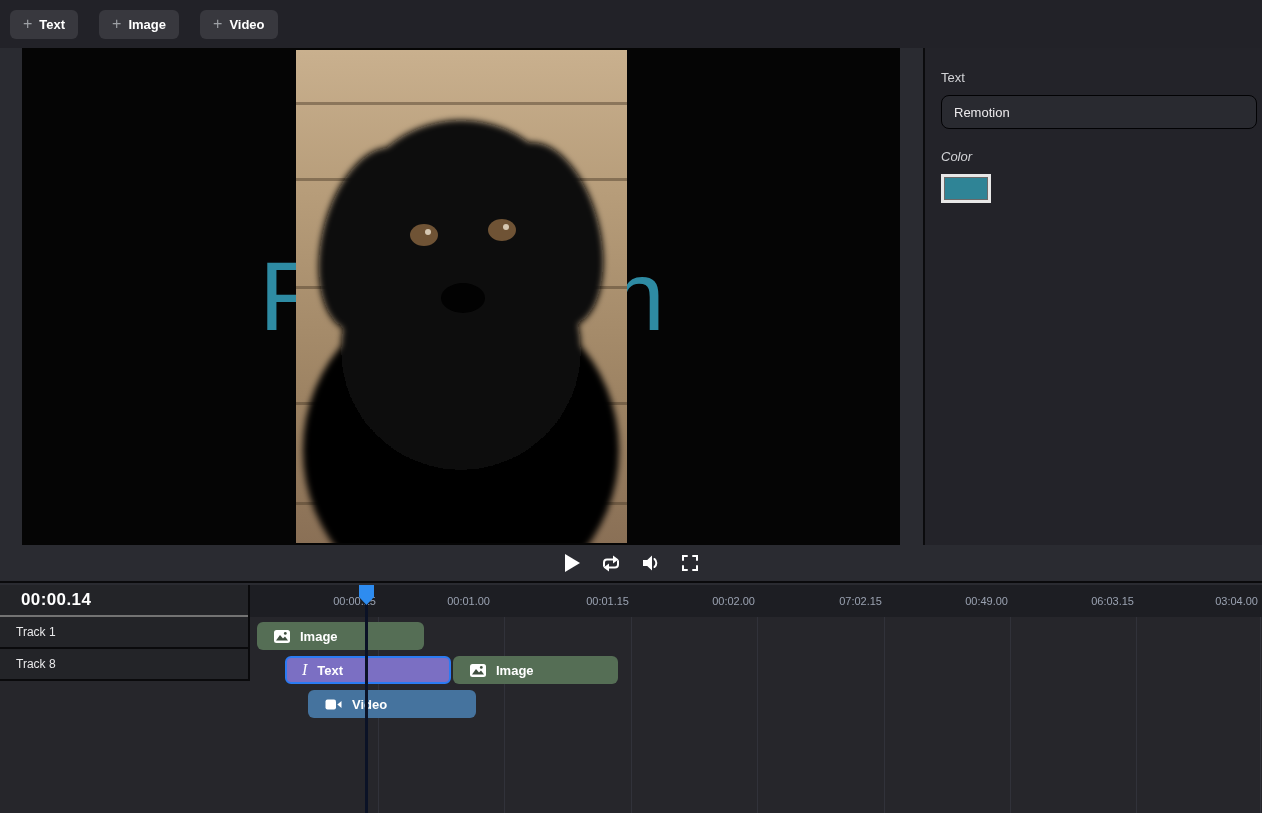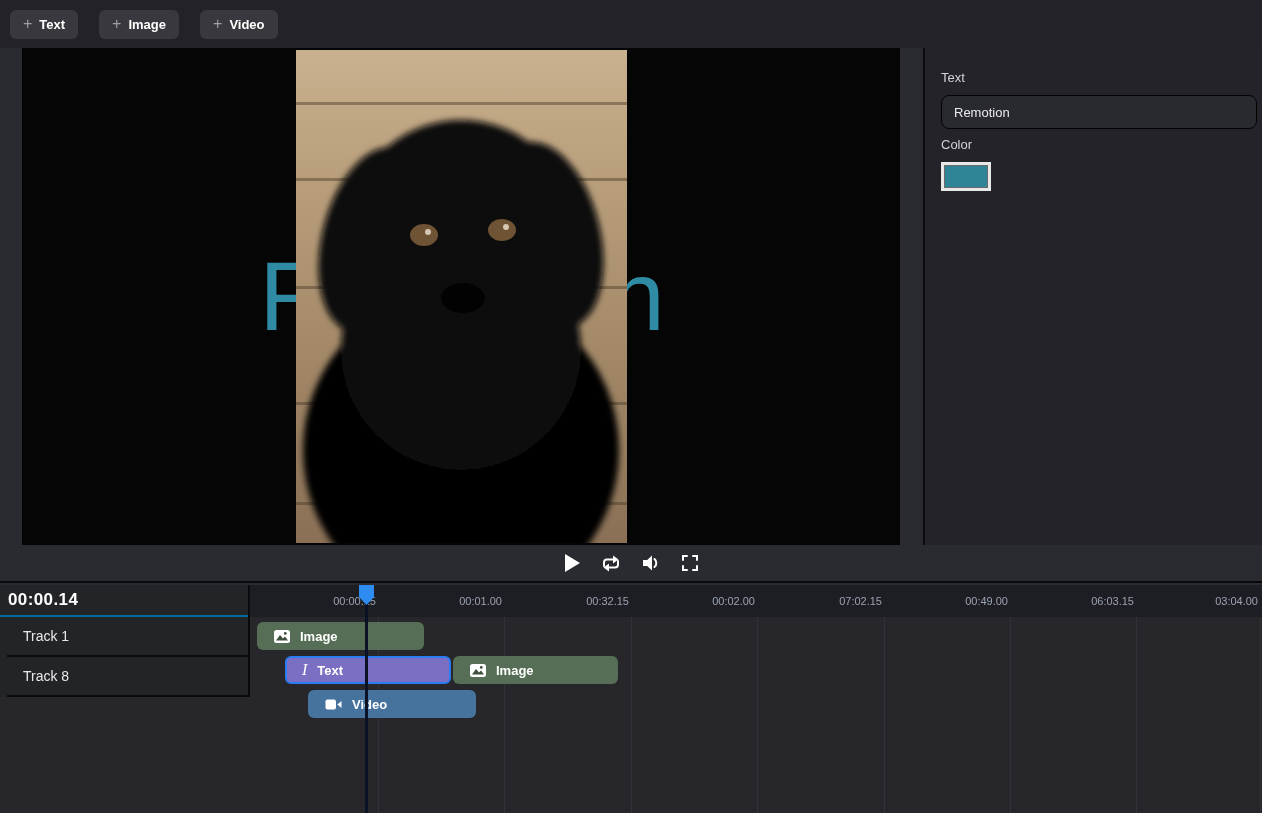--- a/index.html
+++ b/index.html
@@ -72,28 +72,28 @@
     font-size:11px; color:#9aa2b1;
   }
   .gridline {
     position:absolute; top:0; width:1px; height:228px; background:#31323a;
   }
   .track-headers {
     position:absolute; left:0; top:0; width:250px;
     border-right:2px solid #0a0a0c; background:#232428; z-index:5;
   }
   .tc-cell {
-    height:32px; background:#232428; border-bottom:2px solid #0369a1;
-    display:flex; align-items:center; padding-left:8px;
+    height:32px; background:#232428; border-bottom:2px solid #737373;
+    display:flex; align-items:center; padding-left:21px;
     font-size:17px; font-weight:700; letter-spacing:.4px; color:#ffffff;
   }
   .track-cell {
-    height:40px; background:#232428; border-bottom:2px solid #0a0a0c;
+    height:32px; background:#232428; border-bottom:2px solid #0a0a0c;
     display:flex; align-items:center; padding-left:16px;
-    font-size:14px; color:#e8e8ea;margin-left:7px;
+    font-size:12px; color:#e8e8ea;
   }
   .clip {
     position:absolute; height:28px; border-radius:6px;
     display:flex; align-items:center; gap:10px; padding-left:17px;
     font-size:13px; font-weight:700; color:#ffffff; cursor:pointer; z-index:4;
   }
   .clip.selected { border:2px solid #2b7bf3; padding-left:15px; }
   .clip .ticon { display:flex; align-items:center; }
   .text-glyph {
     font-family:"Liberation Serif", serif; font-style:italic;
@@ -163,21 +163,21 @@
         <circle cx="210" cy="177" r="3" fill="#e8dcc8" opacity="0.85"></circle>
         <ellipse cx="167" cy="248" rx="22" ry="15" fill="#020202"></ellipse>
       </g>
     </svg>
   </div>
 </div>
 
 <div class="inspector">
   <div class="field-label">Text</div>
   <input class="text-input" type="text" value="Remotion" style="">
-  <div class="field-label" style="margin-top:8px;">Color</div>
+  <div class="field-label" style="margin-top:20px;font-style:italic;">Color</div>
   <div class="color-swatch" style="background-color: rgb(47, 132, 150);"></div>
 </div>
 
 <div class="transport">
   <div class="t-icon">
     <svg width="18" height="20" viewBox="0 0 18 20">
         <polygon points="2,1 17,10 2,19" fill="#fff"></polygon>
       </svg>
   </div>
   <div class="t-icon">
@@ -210,22 +210,22 @@
   <div class="gridline" style="left:504px"></div>
   <div class="gridline" style="left:631px"></div>
   <div class="gridline" style="left:757px"></div>
   <div class="gridline" style="left:884px"></div>
   <div class="gridline" style="left:1010px"></div>
   <div class="gridline" style="left:1136px"></div>
   <div class="gridline" style="left:1260px"></div>
 
   <div class="ruler">
     <div class="ruler-label" style="left:286px">00:00.15</div>
-    <div class="ruler-label" style="left:412px">00:01.00</div>
-    <div class="ruler-label" style="left:539px">00:32.15</div>
+    <div class="ruler-label" style="left:400px">00:01.00</div>
+    <div class="ruler-label" style="left:539px">00:01.15</div>
     <div class="ruler-label" style="left:665px">00:02.00</div>
     <div class="ruler-label" style="left:792px">07:02.15</div>
     <div class="ruler-label" style="left:918px">00:49.00</div>
     <div class="ruler-label" style="left:1044px">06:03.15</div>
     <div class="ruler-label" style="left:1168px">03:04.00</div>
   </div>
 
   <div class="track-headers">
     <div class="tc-cell">00:00.14</div>
     <div class="track-cell">Track 1</div>

